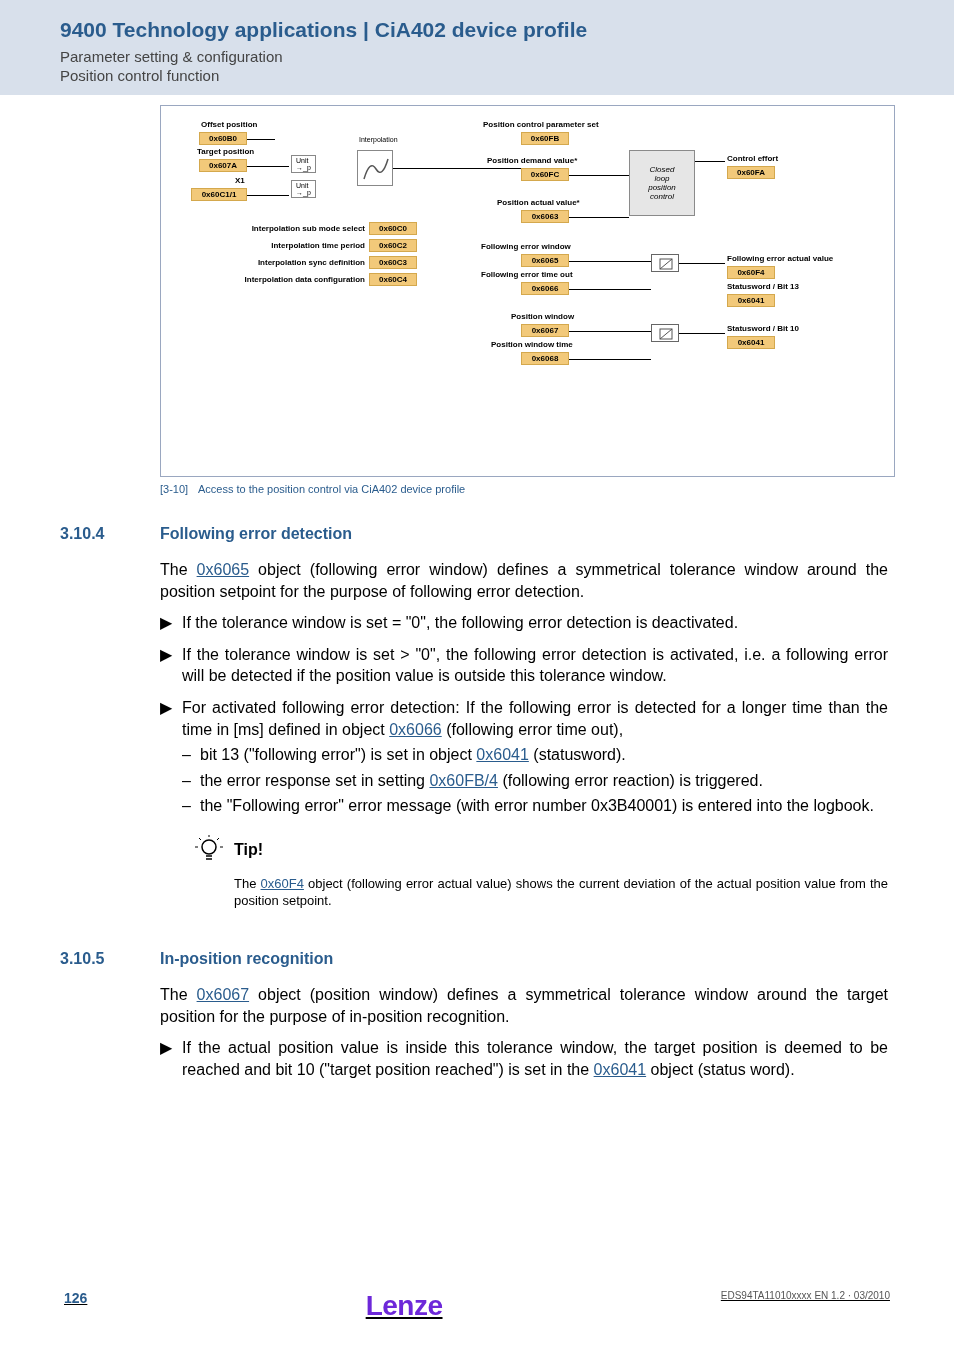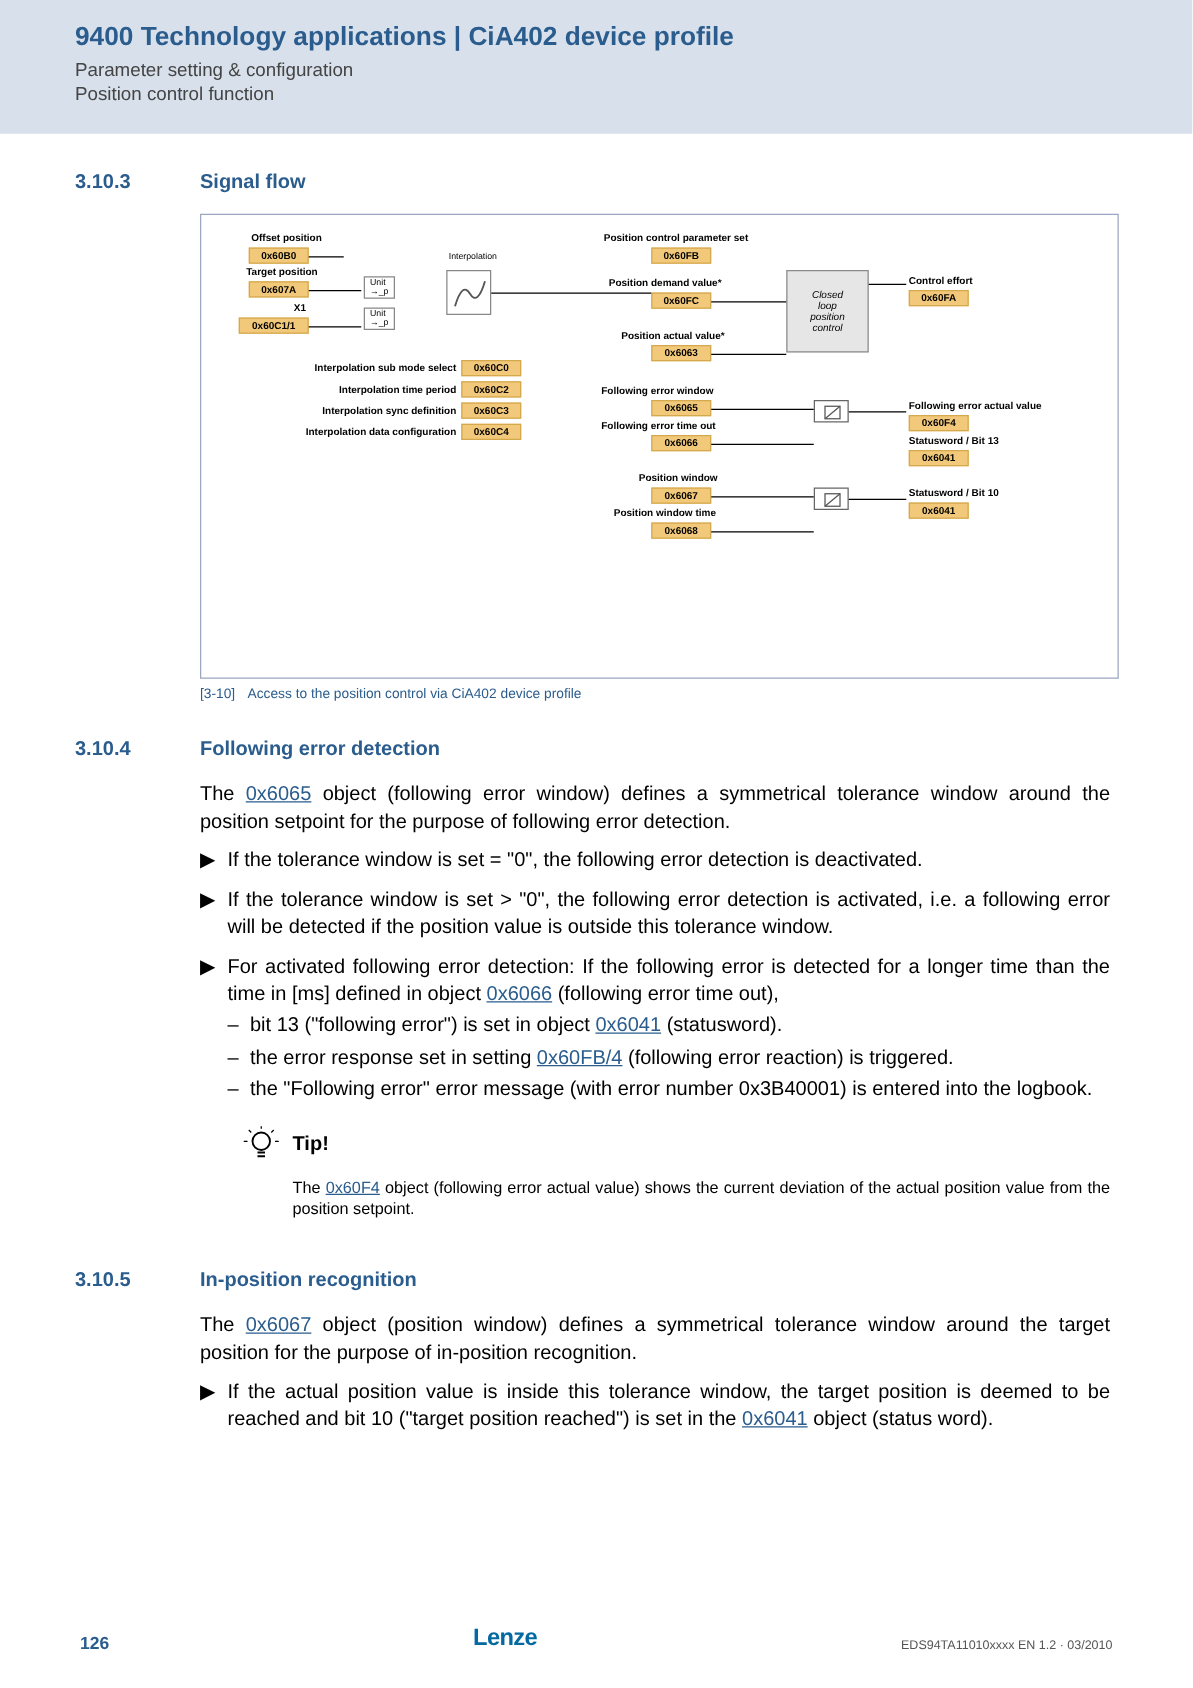--- a/index.html
+++ b/index.html
@@ -1,17 +1,17 @@
 <!DOCTYPE html>
 <html><head>
 <meta charset="utf-8">
 <style>
   * { margin: 0; padding: 0; box-sizing: border-box; }
   body { width: 954px; height: 1350px; font-family: Arial, sans-serif; background: #fff; position: relative; color: #000; }
-  .top-bar { background: #d8e0eb; padding: 18px 60px 23px 60px; }
+  .top-bar { background: #d8e0eb; padding: 18px 60px 11px 60px; }
   .title { color: #2a5c8d; font-size: 21px; font-weight: bold; }
   .sub1 { color: #444; font-size: 15px; margin-top: 6px; }
   .sub2 { color: #444; font-size: 15px; margin-top: 2px; }
   .content { padding: 0 66px 0 60px; }
   .sec-head { display: flex; margin-top: 30px; margin-bottom: 16px; }
   .sec-num { color: #2a5c8d; font-weight: bold; font-size: 16px; width: 100px; flex-shrink: 0; }
   .sec-title { color: #2a5c8d; font-weight: bold; font-size: 16px; }
   .diagram-wrap { margin-left: 100px; margin-top: 10px; }
   .diagram-box { border: 1px solid #9aa7c0; width: 735px; height: 372px; position: relative; background: #fff; }
   .caption-row { display: flex; margin-top: 6px; font-size: 11px; color: #2a5c8d; }
@@ -20,23 +20,23 @@
   .para { font-size: 16px; line-height: 1.35; margin-left: 100px; margin-top: 12px; text-align: justify; }
   .obj-link { color: #2a5c8d; text-decoration: underline; }
   .bullet-row { display: flex; margin-left: 100px; margin-top: 10px; font-size: 16px; line-height: 1.35; text-align: justify; }
   .bullet-mark { width: 22px; flex-shrink: 0; }
   .sub-row { display: flex; margin-left: 122px; margin-top: 4px; font-size: 16px; line-height: 1.35; }
   .dash { width: 18px; flex-shrink: 0; }
   .tip-block { margin-left: 134px; margin-top: 18px; }
   .tip-head { display: flex; align-items: center; }
   .tip-label { font-weight: bold; font-size: 16px; margin-left: 10px; }
   .tip-body { margin-left: 40px; margin-top: 10px; font-size: 13px; line-height: 1.35; text-align: justify; }
-  .footer { position: absolute; bottom: 28px; left: 0; right: 0; padding: 0 64px; display: flex; align-items: flex-end; justify-content: space-between; }
+  .footer { position: absolute; bottom: 28px; left: 0; right: 0; padding: 0 64px; display: flex; align-items: flex-start; justify-content: space-between; text-decoration: underline; }
   .page-num { font-weight: bold; font-size: 14px; color: #2a5c8d; }
-  .logo { font-family: Arial, sans-serif; font-weight: 900; font-size: 19px; color: #0369a1; letter-spacing: -0.5px; }
+  .logo { font-family: Arial, sans-serif; font-weight: 900; font-size: 28px; color: #6d28d9; letter-spacing: -0.5px; }
   .doc-code { font-size: 10px; color: #555; }
 
   
   .d-orange { position: absolute; background: #f2c97a; border: 1px solid #d4a84d; font-size: 8px; font-weight: bold; text-align: center; padding: 1px 4px; }
   .d-grey { position: absolute; background: #e6e6e6; border: 1px solid #8a8a8a; font-size: 8px; text-align: center; padding: 4px 6px; }
   .d-label { position: absolute; font-size: 8px; font-weight: bold; white-space: nowrap; }
   .d-label-r { position: absolute; font-size: 8px; font-weight: bold; white-space: nowrap; text-align: right; }
   .d-line { position: absolute; background: #000; }
   .d-small { position: absolute; font-size: 7px; }
 </style>
@@ -44,24 +44,20 @@
 <body>
 
 <div class="top-bar">
   <div class="title">9400 Technology applications | CiA402 device profile</div>
   <div class="sub1">Parameter setting &amp; configuration</div>
   <div class="sub2">Position control function</div>
 </div>
 
 <div class="content">
 
-  <div class="sec-head">
-    <div class="sec-num">3.10.3</div>
-    <div class="sec-title">Signal flow</div>
-  </div>
 
   <div class="diagram-wrap">
     <div class="diagram-box">
 
       <div class="d-label" style="left:40px; top:14px;">Offset position</div>
       <div class="d-orange" style="left:38px; top:26px; width:48px;">0x60B0</div>
       <div class="d-label" style="left:36px; top:41px;">Target position</div>
       <div class="d-orange" style="left:38px; top:53px; width:48px;">0x607A</div>
       <div class="d-label" style="left:74px; top:70px;">X1</div>
       <div class="d-orange" style="left:30px; top:82px; width:56px;">0x60C1/1</div>

